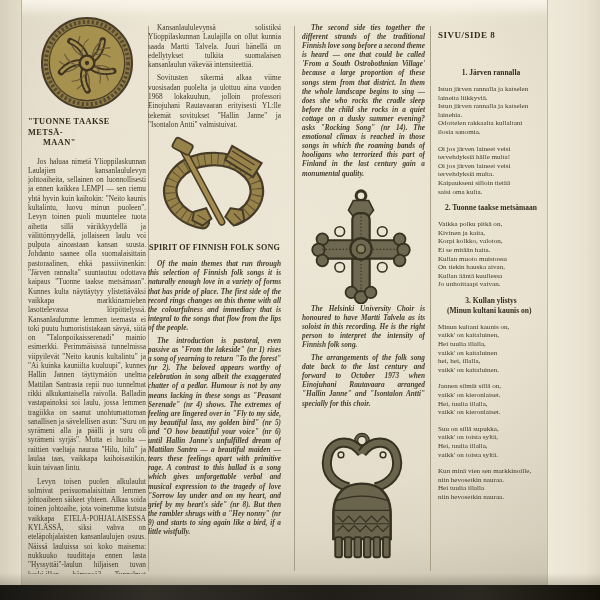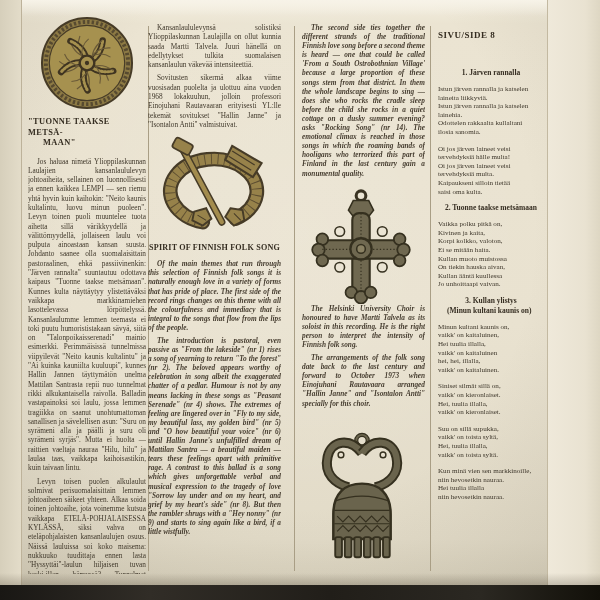--- a/index.html
+++ b/index.html
@@ -200,21 +200,21 @@
 
     <div class="song">
       <div class="song-title">3. Kullan ylistys</div>
       <div class="song-subtitle">(Minun kultani kaunis on)</div>
       <div class="stanza">Minun kultani kaunis on,
 vaikk' on kaitaluinen,
 Hei tuulia illalla,
 vaikk' on kaitaluinen
 hei, hei, illalla,
 vaikk' on kaitaluinen.</div>
-      <div class="stanza">Siniset silmät sillä on,
+      <div class="stanza">Jannen silmät sillä on,
 vaikk' on kieronlaiset.
 Hei, tuulia illalla,
 vaikk' on kieronlaiset.</div>
       <div class="stanza">Suu on sillä supukka,
 vaikk' on toista syltä,
 Hei, tuulia illalla,
 vaikk' on toista syltä.</div>
       <div class="stanza">Kun minä vien sen markkinoille,
 niin hevosetkin nauraa.
 Hei tuulia illalla

